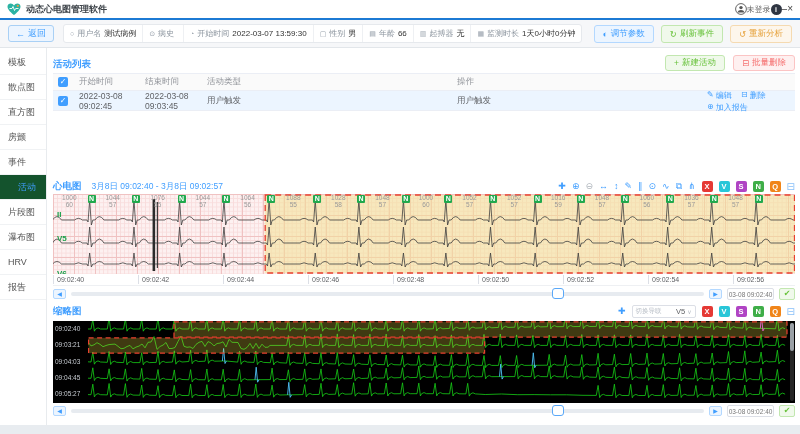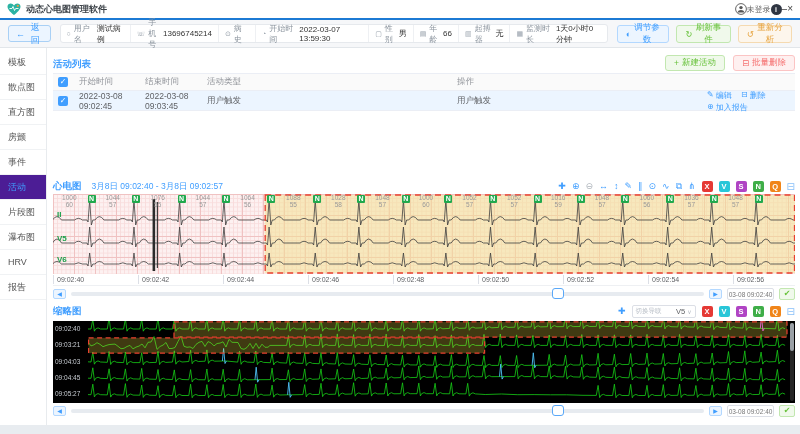--- a/index.html
+++ b/index.html
@@ -24,21 +24,21 @@
   .pfield .vl{color:#333;font-size:8px;}
   .pactions{margin-left:auto;display:flex;gap:7px;}
   .abtn{height:18px;padding:0 8px;border-radius:3px;font-size:8.5px;display:flex;align-items:center;gap:3px;border:1px solid;cursor:pointer;background:none;}
   .abtn.blue{color:#409eff;background:#ecf5ff;border-color:#b3d8ff;}
   .abtn.green{color:#67c23a;background:#f0f9eb;border-color:#c2e7b0;}
   .abtn.orange{color:#e6a23c;background:#fdf6ec;border-color:#f5dab1;}
   
   .main{display:flex;height:386px;background:#fff;}
   .sidebar{width:47px;border-right:1px solid #e8ebee;padding-top:2px;background:#fff;}
   .snav{height:25px;line-height:25px;padding-left:8px;font-size:9px;color:#555;border-bottom:1px solid #f0f2f4;cursor:pointer;}
-  .snav.active{color:#409eff;background:#4c1d95;}
+  .snav.active{color:#409eff;background:#14532d;text-align:center;}
   .content{flex:1;background:#fff;padding:3px 5px 0 6px;position:relative;}
   .sec-title{color:#409eff;font-weight:bold;font-size:9.5px;}
   .range{margin-left:10px;color:#409eff;font-size:8.5px;}
   
   .act-header{display:flex;align-items:flex-end;height:20px;}
   .act-btns{margin-left:auto;display:flex;gap:8px;}
   .sbtn{height:16px;padding:0 8px;border-radius:3px;font-size:8.5px;display:flex;align-items:center;gap:3px;border:1px solid;cursor:pointer;background:none;}
   .sbtn.green{color:#67c23a;background:#f0f9eb;border-color:#c2e7b0;}
   .sbtn.red{color:#f56c6c;background:#fef0f0;border-color:#fbc4c4;}
   .thead{display:flex;height:18px;background:#fafafa;border-top:1px solid #ebeef5;border-bottom:1px solid #ebeef5;align-items:center;color:#909399;font-size:8.5px;margin-top:2px;}
@@ -122,25 +122,20 @@
 <div class="patientbar">
   <button class="back-btn">
     <span>←</span>
     <span>返回</span>
   </button>
   <div class="pfields">
     <div class="pfield">
         <span class="ic">○</span>
         <span class="lb">用户名</span>
         <span class="vl">测试病例</span>
-      </div>
-    <div class="pfield">
-        <span class="ic">☏</span>
-        <span class="lb">手机号</span>
-        <span class="vl">13696745214</span>
       </div>
     <div class="pfield">
         <span class="ic">⊙</span>
         <span class="lb">病史</span>
         <span class="vl"></span>
       </div>
     <div class="pfield">
         <span class="ic">◔</span>
         <span class="lb">开始时间</span>
         <span class="vl">2022-03-07 13:59:30</span>
@@ -307,21 +302,21 @@
           <span class="nbd" style="left:568.3px">N</span>
           <span class="num" style="left:579.8px">1060<br>56</span>
           <span class="nbd" style="left:613.3px">N</span>
           <span class="num" style="left:624.4px">1036<br>57</span>
           <span class="nbd" style="left:657.4px">N</span>
           <span class="num" style="left:668.6px">1048<br>57</span>
           <span class="nbd" style="left:701.9px">N</span>
         </div>
       <span class="leadlb" style="top:16px;">II</span>
       <span class="leadlb" style="top:40px;">V5</span>
-      <span class="leadlb" style="top:61px;">V6</span>
+      <span class="leadlb" style="top:75px;">V6</span>
     </div>
     <div class="taxis">
       <span class="tick" style="left:0;">09:02:40</span>
       <span class="tick" style="left:85px;">09:02:42</span>
       <span class="tick" style="left:170px;">09:02:44</span>
       <span class="tick" style="left:255px;">09:02:46</span>
       <span class="tick" style="left:340px;">09:02:48</span>
       <span class="tick" style="left:425px;">09:02:50</span>
       <span class="tick" style="left:510px;">09:02:52</span>
       <span class="tick" style="left:595px;">09:02:54</span>

